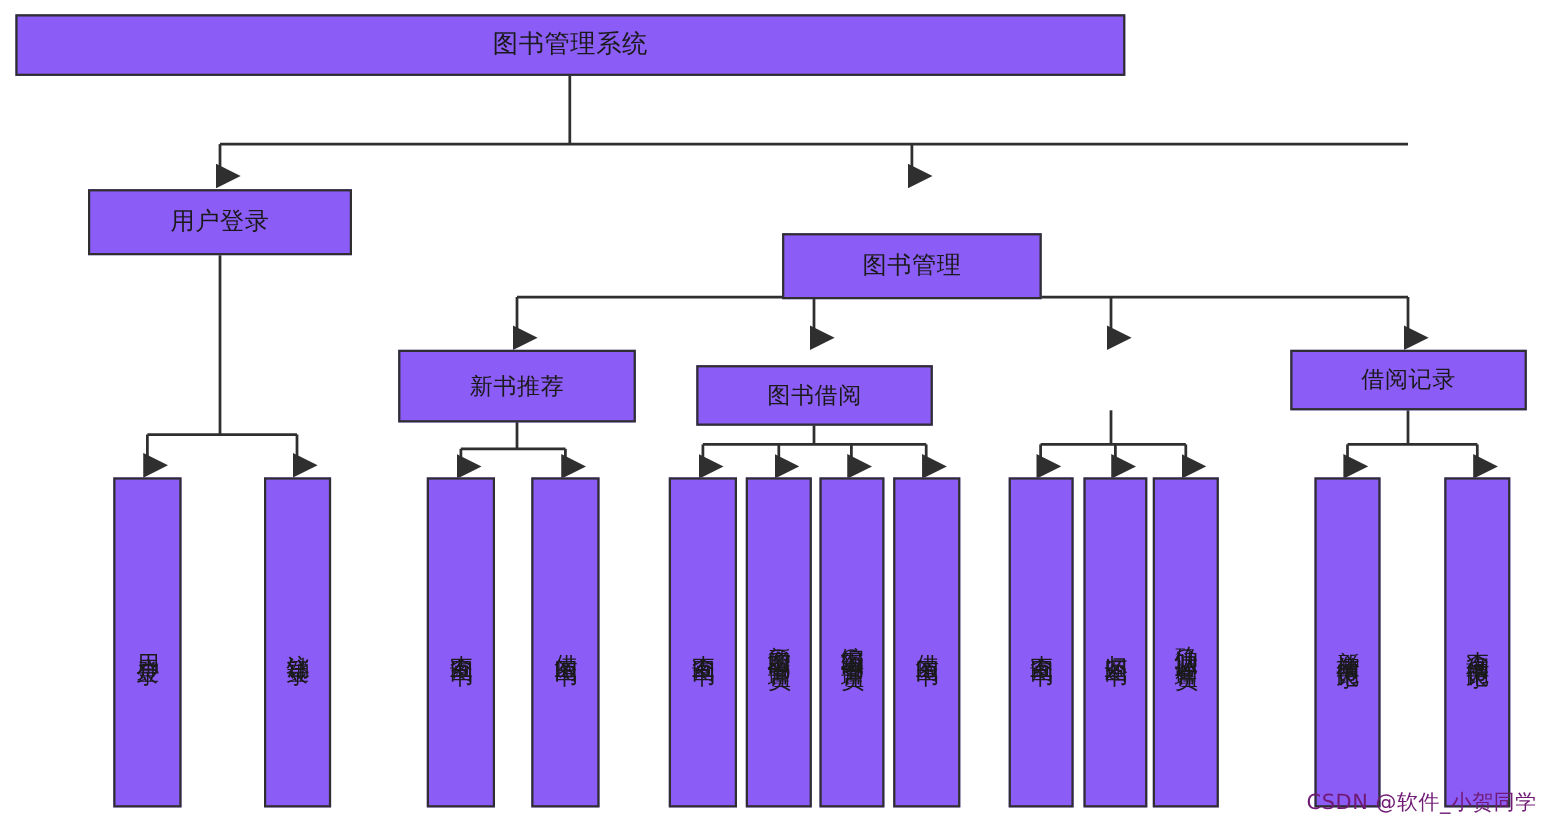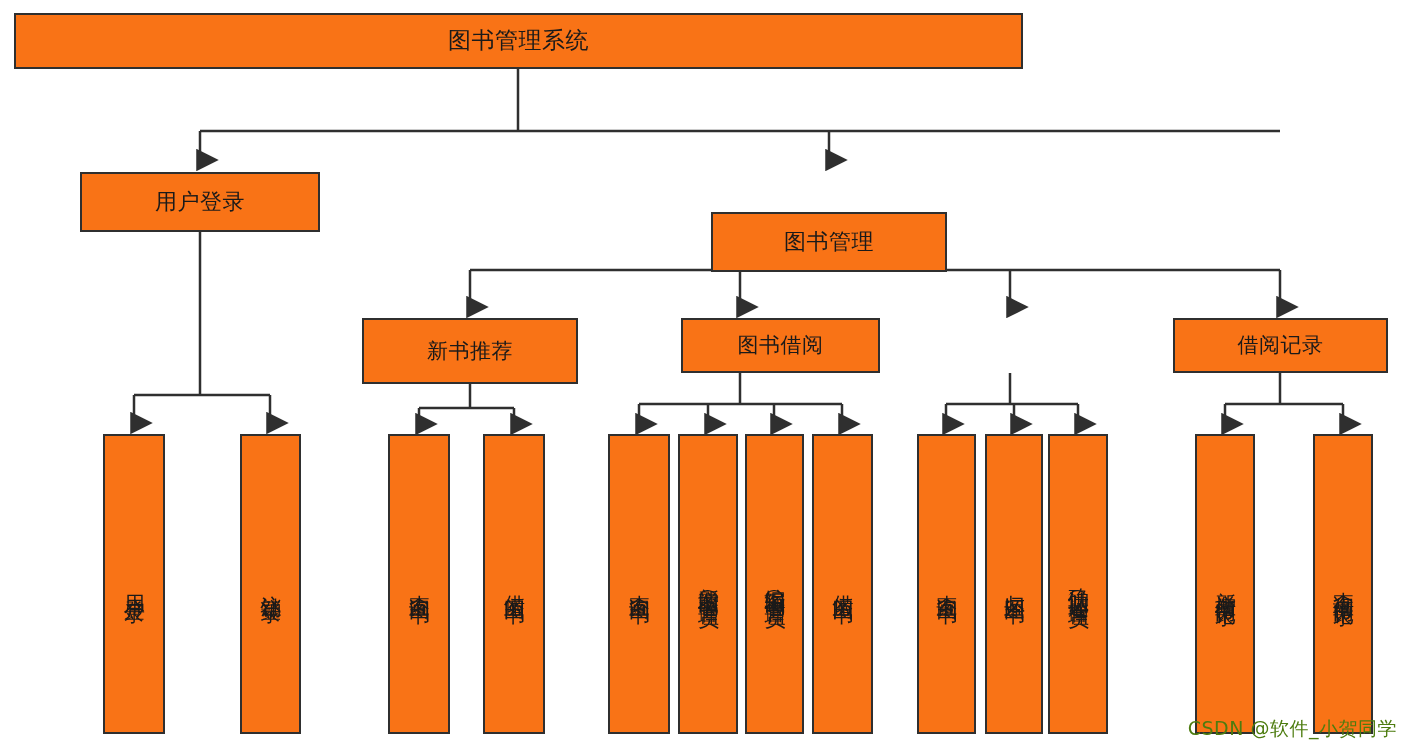--- a/index.html
+++ b/index.html
@@ -21,21 +21,21 @@
     position: absolute;
     left: 0;
     top: 0;
     width: 1405px;
     height: 747px;
   }
   .node {
     position: absolute;
     box-sizing: border-box;
     border: 2px solid #2f2f2f;
-    background: #f97316;
+    background: #8b5cf6;
     display: flex;
     align-items: center;
     justify-content: center;
     color: #1a1a1a;
   }
   .node.level0 { font-size: 23px; }
   .node.level1 { font-size: 22px; }
   .node.level2 { font-size: 21px; }
   .node.leaf {
     font-size: 21px;
@@ -52,21 +52,21 @@
     text-orientation: upright;
     letter-spacing: 3px;
     line-height: 1;
     max-height: 100%;
   }
   #watermark {
     position: absolute;
     right: 8px;
     bottom: 5px;
     font-size: 19px;
-    color: #4d7c0f;
+    color: #701a75;
     white-space: nowrap;
     letter-spacing: 0.5px;
   }
 </style>
 </head>
 <body>
 
 <div id="canvas">
 
   <svg id="wires" viewBox="0 0 1405 747" xmlns="http://www.w3.org/2000/svg">
@@ -127,21 +127,21 @@
   <div class="node level1" style="left:80px; top:172px; width:240px; height:60px;">
     <span class="label">用户登录</span>
   </div>
   <div class="node level1" style="left:711px; top:172px; width:236px; height:60px;margin-top:40px;">
     <span class="label">图书管理</span>
   </div>
 
   <div class="node level2" style="left:362px; top:318px; width:216px; height:66px;">
     <span class="label">新书推荐</span>
   </div>
-  <div class="node level2" style="left:633px; top:318px; width:199px; height:55px;margin-left:48px;">
+  <div class="node level2" style="left:633px; top:332px; width:215px; height:55px;">
     <span class="label">图书借阅</span>
   </div>
   <div class="node level2" style="left:1173px; top:318px; width:215px; height:55px;">
     <span class="label">借阅记录</span>
   </div>
 
   <div class="node leaf" style="left:103px; top:434px; width:62px; height:300px;">
     <span class="label">用户登录</span>
   </div>
   <div class="node leaf" style="left:240px; top:434px; width:61px; height:300px;">

